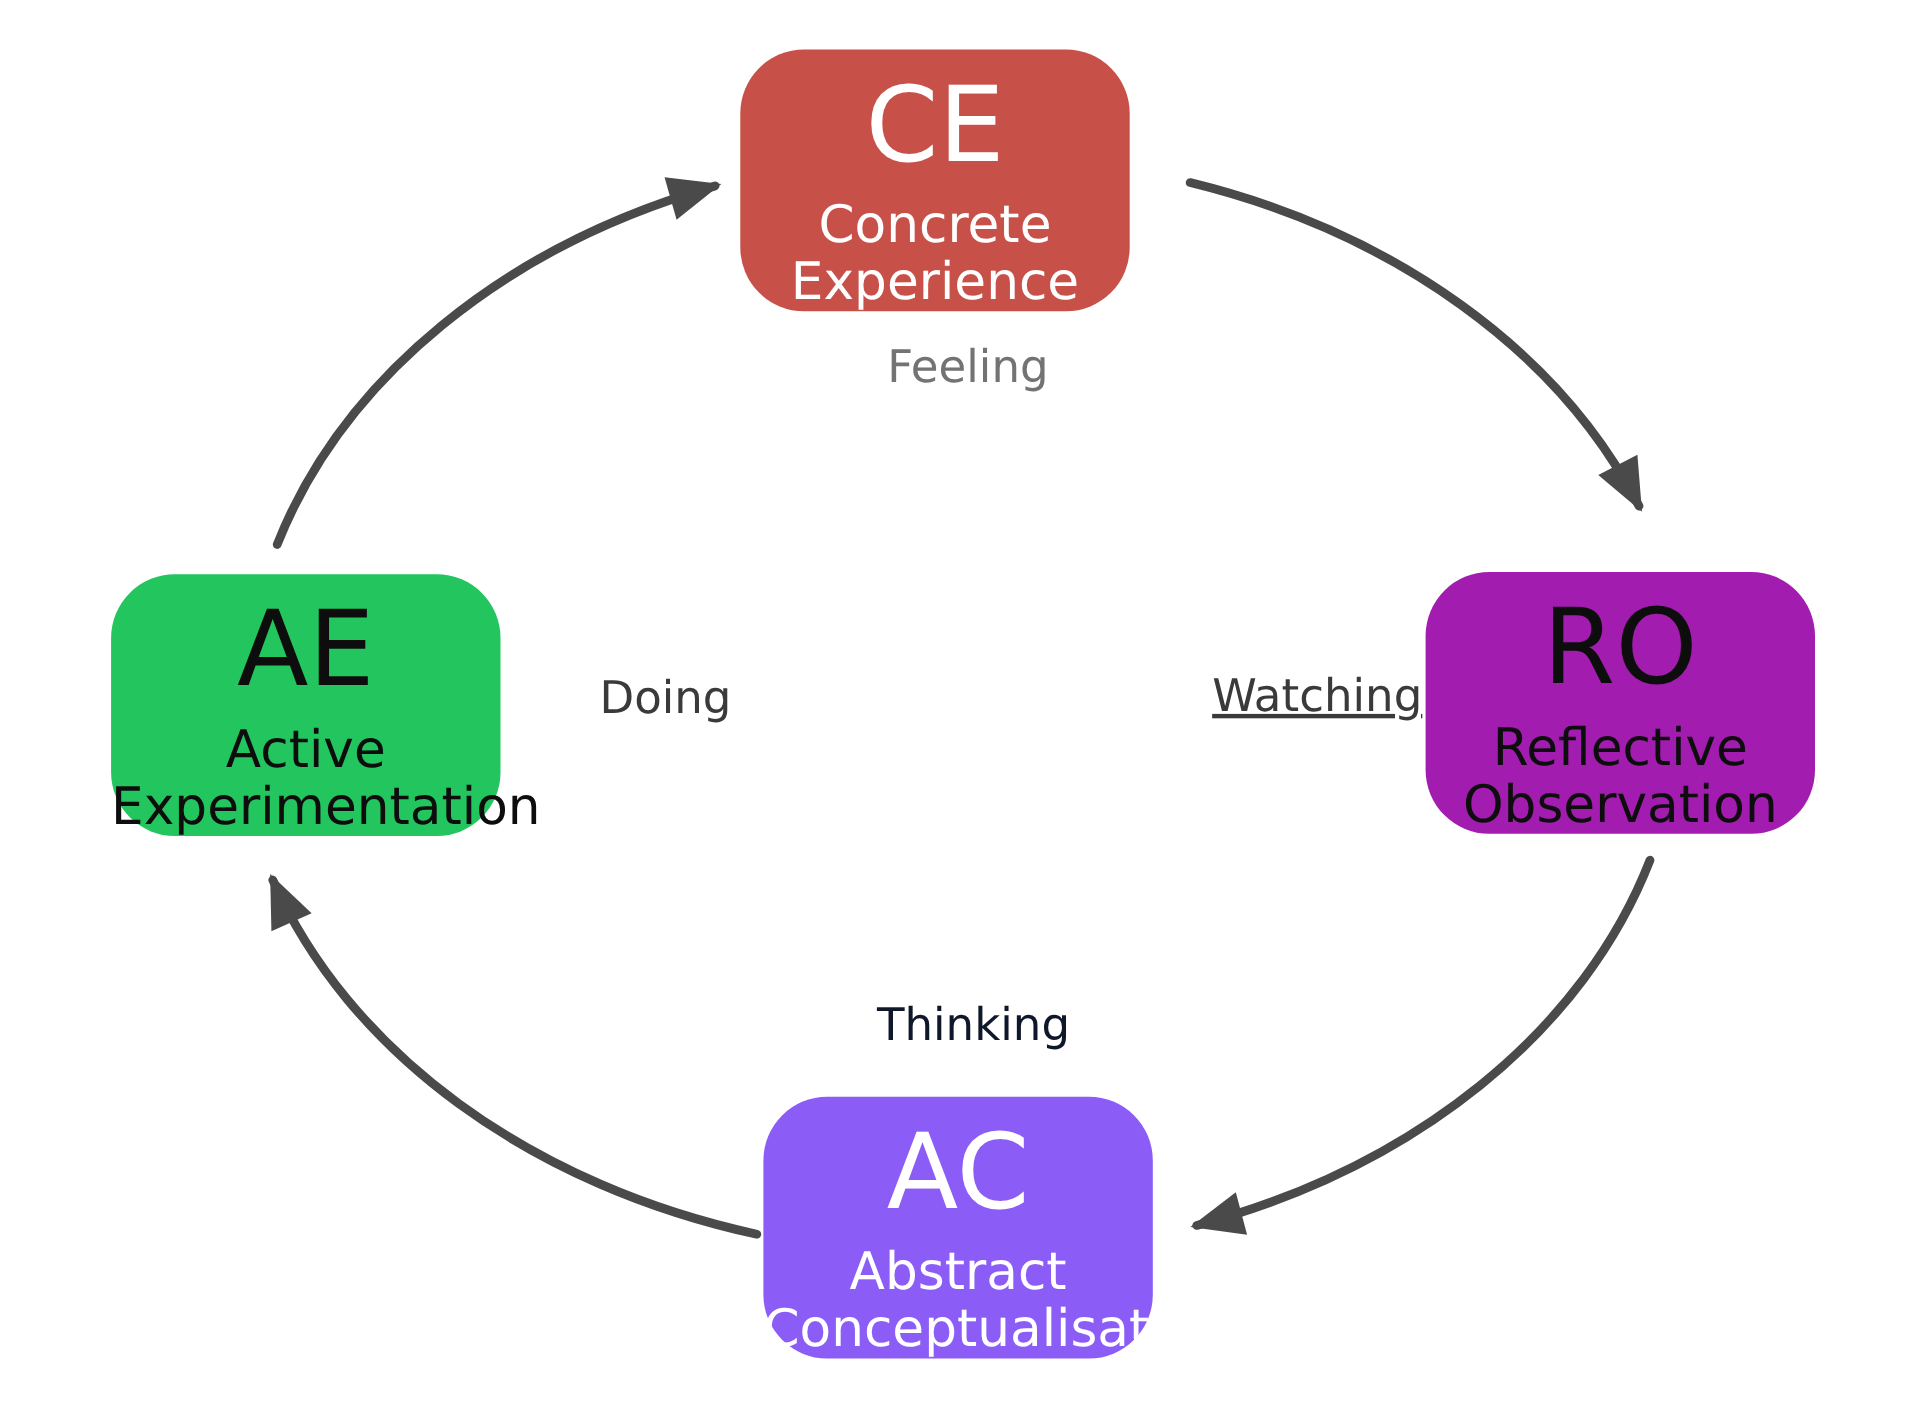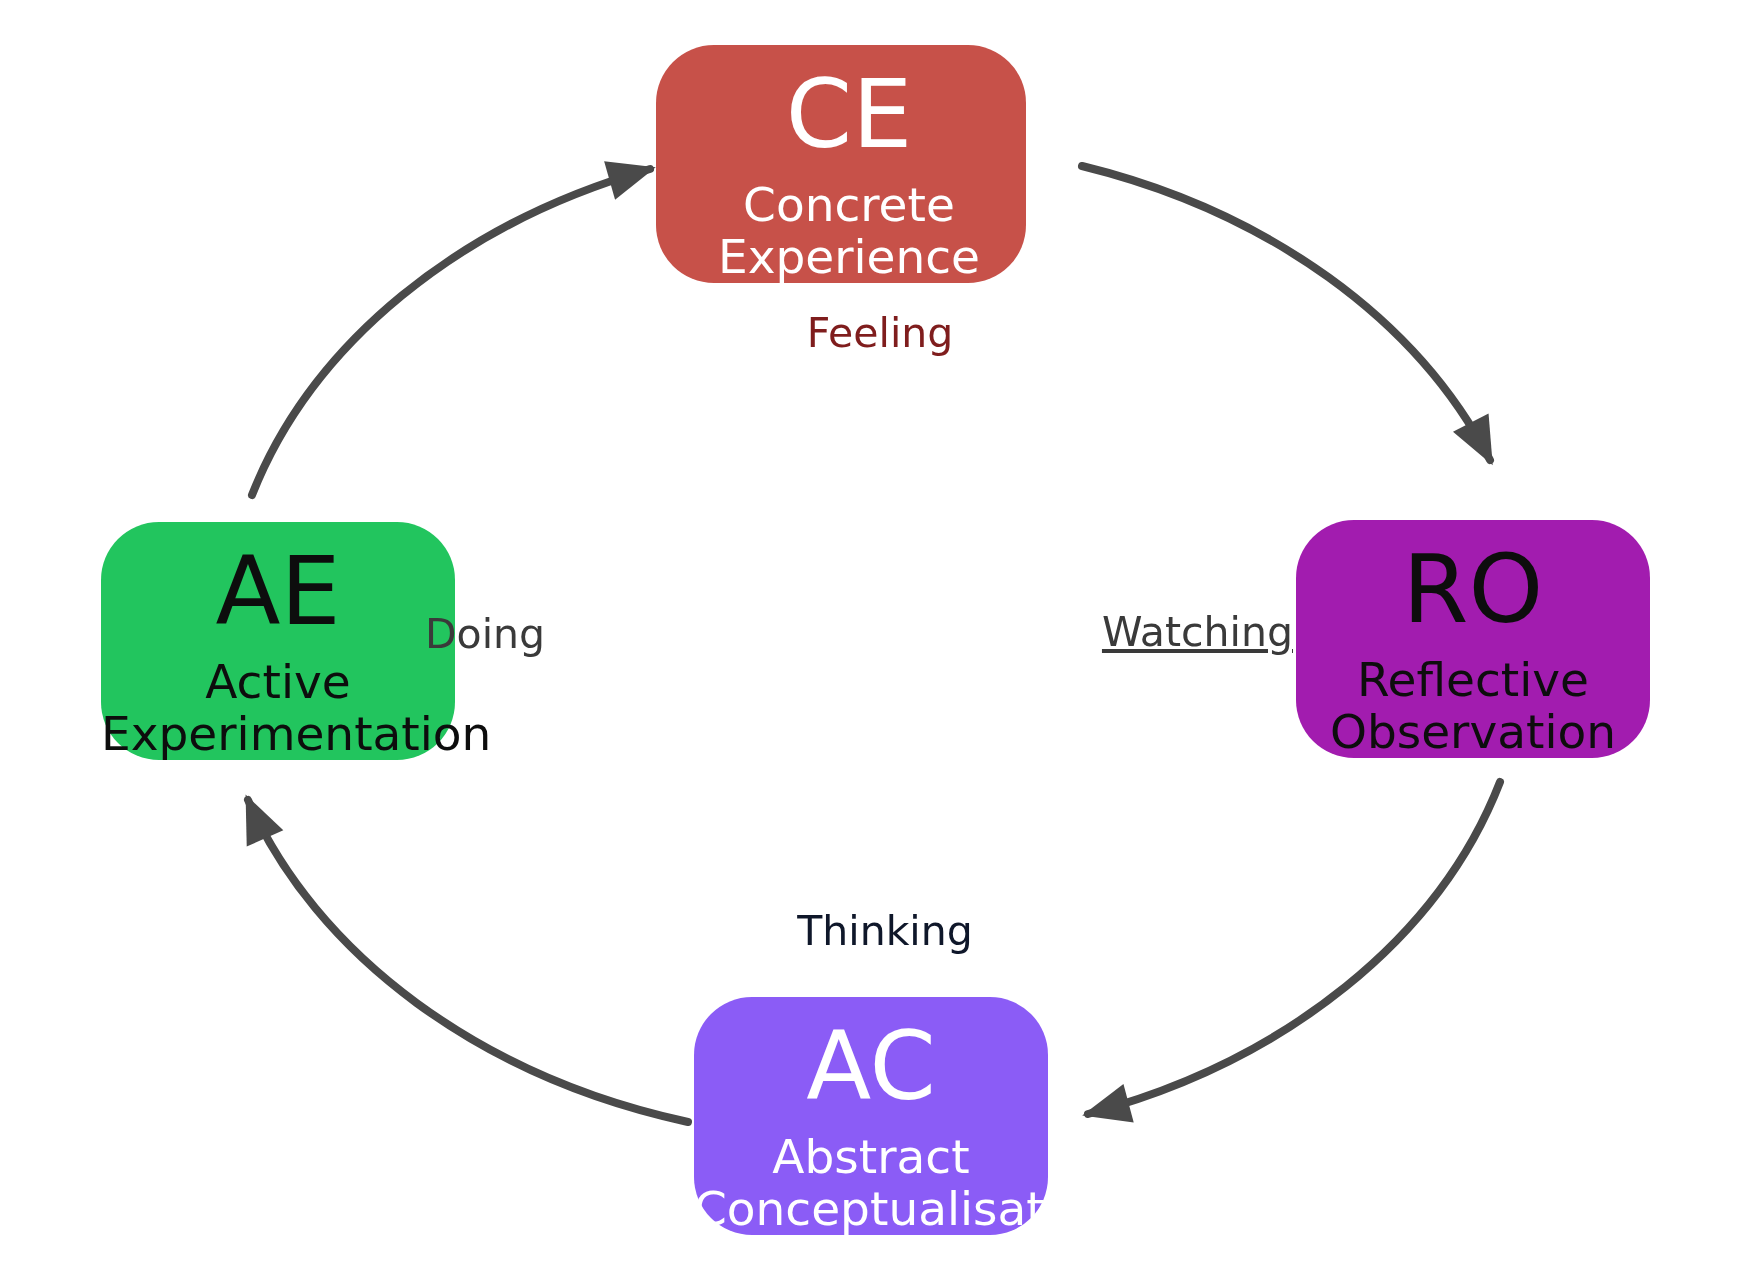--- a/index.html
+++ b/index.html
@@ -39,35 +39,35 @@
   .node .abbr {
     font-size: 95px;
     line-height: 1.12;
     margin-top: 16px;
   }
   .node .sub {
     font-size: 47px;
     line-height: 1.09;
     margin-top: 12px;
   }
-  .node-ce { left: 656px; top: 45px; padding-left: 16px;  }
+  .node-ce { left: 673px; top: 45px;  }
   .node-ro { left: 1296px; top: 520px; }
   .node-ae { left: 101px; top: 522px; }
   .node-ac { left: 694px; top: 997px; }
   .plabel {
     position: absolute;
     width: 240px;
     font-size: 41px;
     line-height: 48px;
     white-space: nowrap;
   }
   .plabel-feeling  { left: 760px;  top: 309px; text-align: center; }
   .plabel-watching { left: 1053px; top: 608px; text-align: right; }
   .plabel-thinking { left: 765px;  top: 907px; text-align: center; }
-  .plabel-doing    { left: 425px;  top: 610px; text-align: left; }
+  .plabel-doing    { left: 425px;  top: 610px; text-align: right; }
 </style>
 </head>
 <body>
 
 <div class="stage">
 
   <svg class="arrows-svg" viewBox="0 0 1748 1282">
     <defs>
       <marker id="arrowhead" markerUnits="userSpaceOnUse" markerWidth="56" markerHeight="48" refX="44" refY="24" orient="auto">
         <path d="M 2 4 L 50 24 L 2 44 Z" fill="#4a4a4a"></path>
@@ -104,18 +104,18 @@
   </div>
 
   <div class="node node-ae" style="background-color: #22c55e; color: rgb(13, 13, 13);">
     <div class="abbr">AE</div>
     <div class="sub">
       <div>Active</div>
       <div>Experimentation</div>
     </div>
   </div>
 
-  <div class="plabel plabel-feeling" style="color: #7f1d1d;">Feeling</div>
+  <div class="plabel plabel-feeling" style="color: #737373;">Feeling</div>
   <div class="plabel plabel-watching" style="color: rgb(58, 58, 58); text-decoration: underline;">Watching</div>
   <div class="plabel plabel-thinking" style="color: #0f172a;">Thinking</div>
   <div class="plabel plabel-doing" style="color: rgb(58, 58, 58);">Doing</div>
 
 </div>
 
 </body></html>

